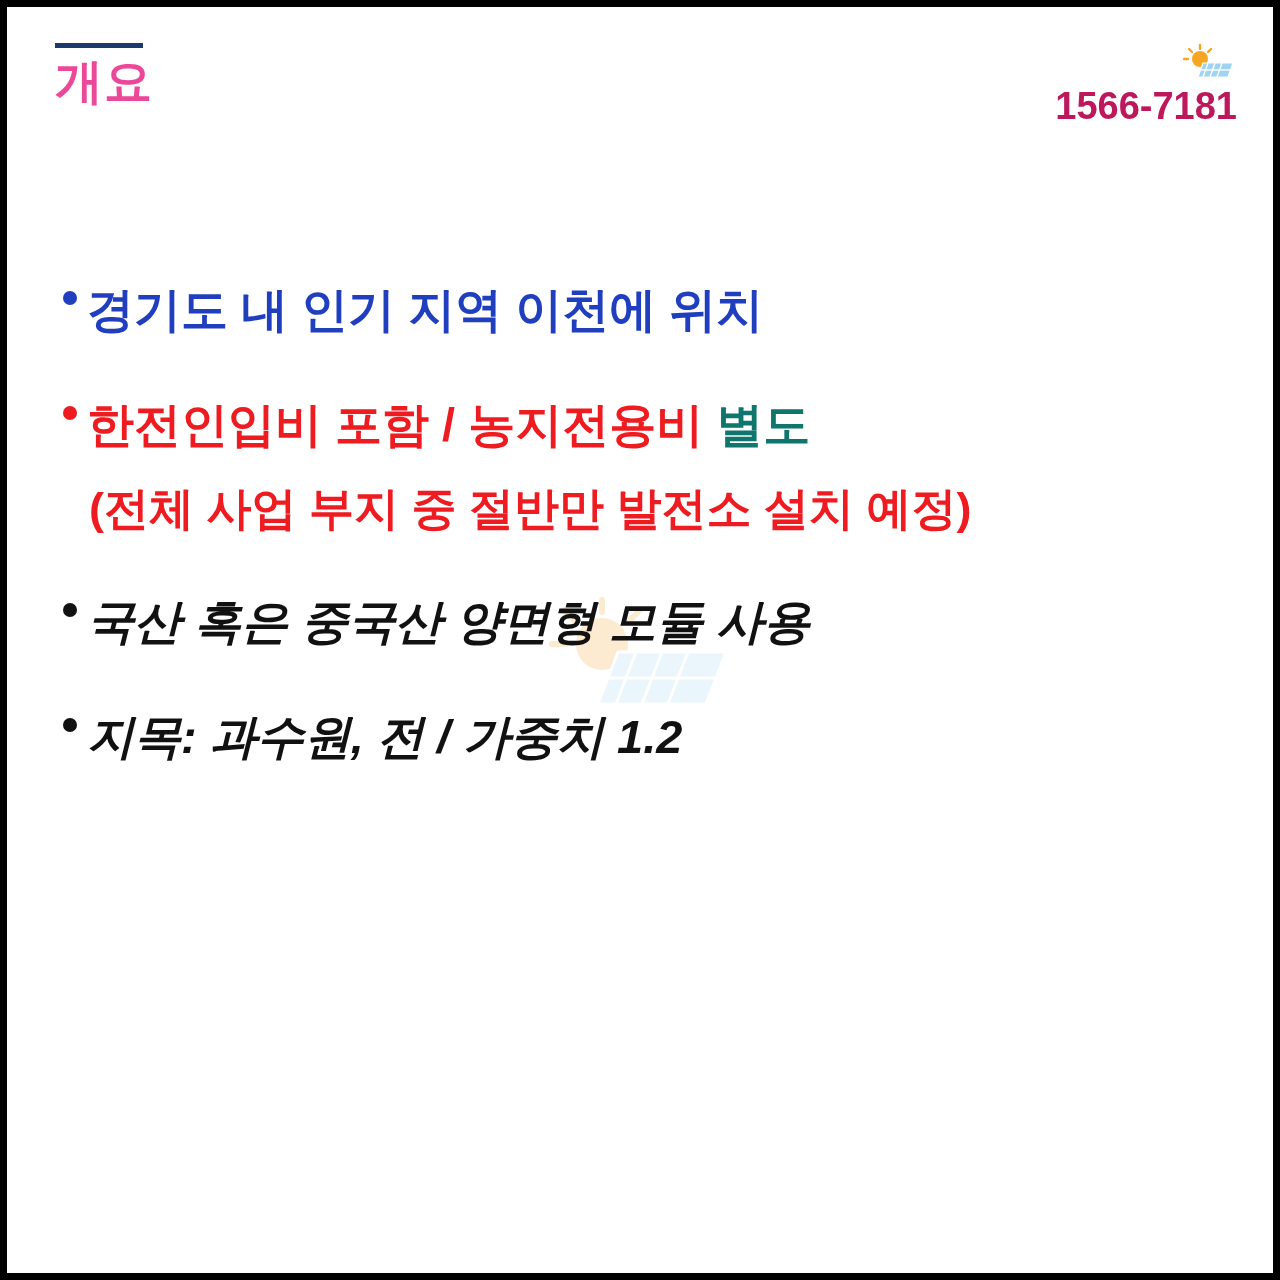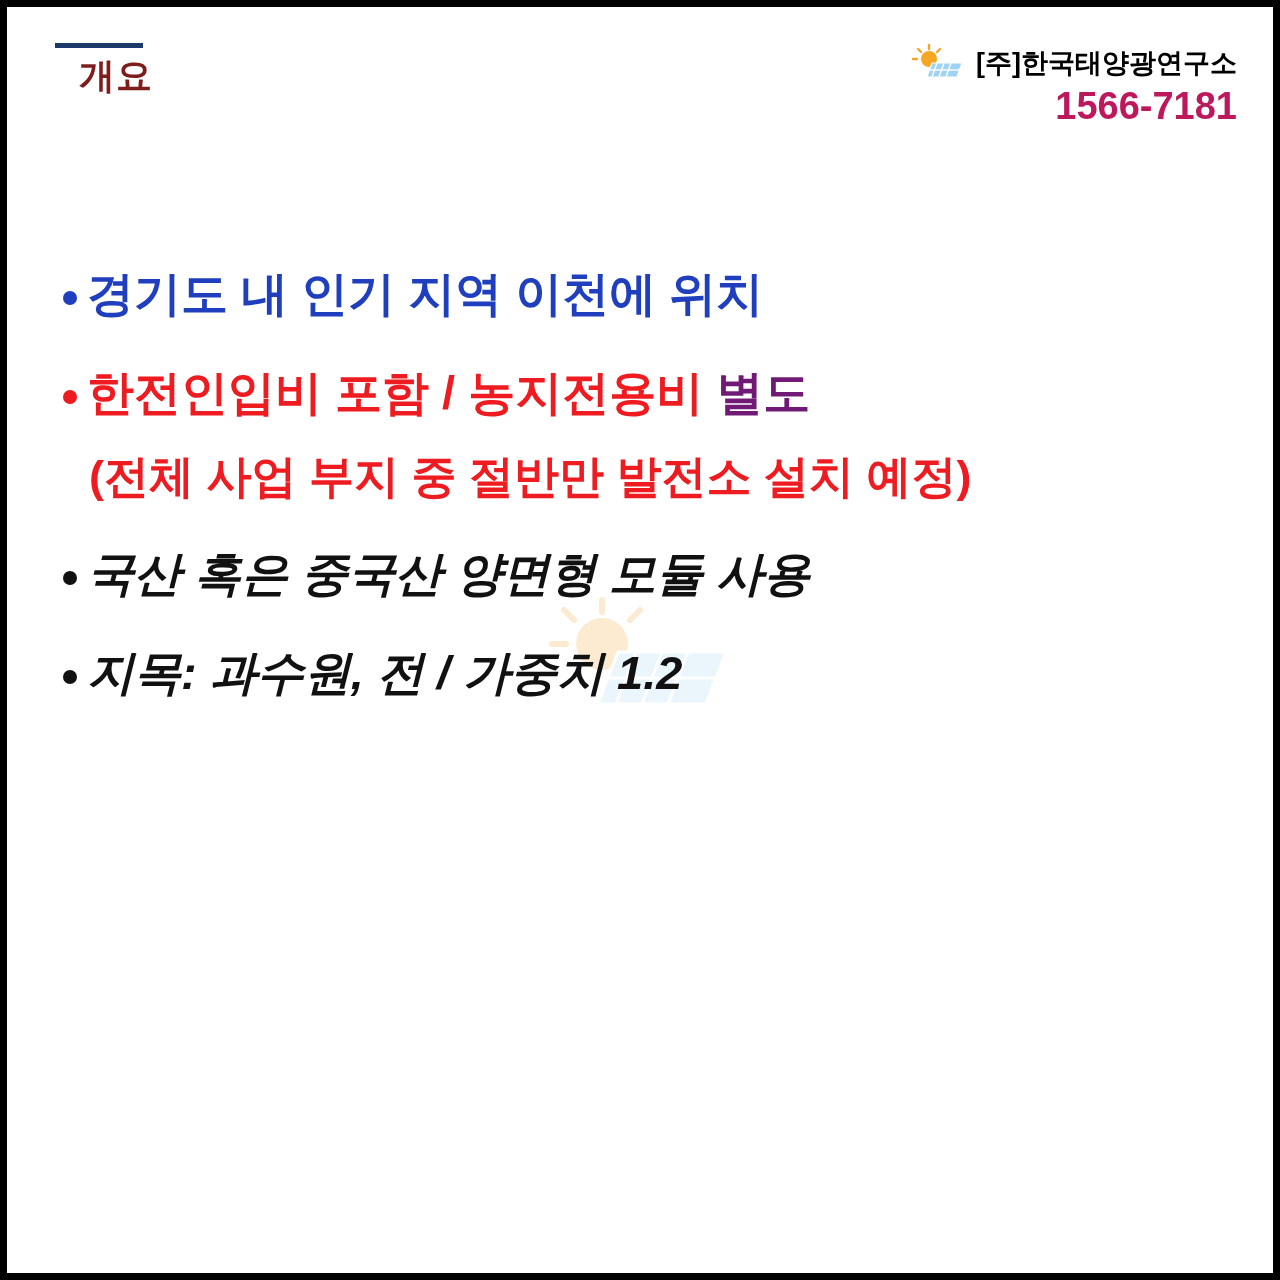--- a/index.html
+++ b/index.html
@@ -30,26 +30,25 @@
     left: 48px;
     top: 36px;
   }
   .title-rule {
     width: 88px;
     height: 5px;
     background: #1b3a6b;
     margin-bottom: 10px;
   }
   .title-text {
-    font-size: 36px;
-    font-weight: bold;
-    color: #7f1d1d;
+    font-size: 48px;
+    font-weight: bold;
+    color: #ec4899;
     letter-spacing: 1px;
     line-height: 1;
-    margin-left: 24px;
   }
 
   .brand {
     position: absolute;
     right: 36px;
     top: 36px;
     text-align: right;
   }
   .brand-row {
     display: flex;
@@ -112,38 +111,39 @@
     height: 14px;
     border-radius: 50%;
     margin-top: 26px;
     margin-right: 10px;
   }
   .btext {
     font-size: 47px;
     font-weight: bold;
     line-height: 1.22;
     white-space: nowrap;
+    margin-top: 16px;
   }
   .sub {
     font-size: 45px;
     font-weight: bold;
     line-height: 1.22;
     white-space: nowrap;
     margin: -14px 0 40px 26px;
     position: relative;
     z-index: 2;
   }
   .c-blue { color: #1f3fbf; }
   .c-red  { color: #ee1b20; }
   .c-black{ color: #111111; font-style: italic; }
   .bg-blue { background: #1f3fbf; }
   .bg-red  { background: #ee1b20; }
   .bg-black{ background: #111111; }
 
-  .mixed-tail { color: #701a75; text-align: center; }
+  .mixed-tail { color: #0f766e; text-align: center; }
 </style>
 </head>
 <body>
 
 <div class="slide">
 
   <div class="title-block">
     <div class="title-rule"></div>
     <div class="title-text">개요</div>
   </div>
@@ -163,21 +163,20 @@
             <g>
               <polygon points="22,20 52,20 47,34 17,34" fill="#9fd3f3" stroke="#ffffff" stroke-width="1.2"></polygon>
               <line x1="27" y1="20" x2="22" y2="34" stroke="#ffffff" stroke-width="1.4"></line>
               <line x1="34" y1="20" x2="29" y2="34" stroke="#ffffff" stroke-width="1.4"></line>
               <line x1="41" y1="20" x2="36" y2="34" stroke="#ffffff" stroke-width="1.4"></line>
               <line x1="19.5" y1="27" x2="49.5" y2="27" stroke="#ffffff" stroke-width="1.4"></line>
             </g>
           </g>
         </svg>
       </span>
-      <span class="brand-name">[주]한국태양광연구소</span>
     </div>
     <div class="brand-phone">1566-7181</div>
   </div>
 
   <div class="watermark">
     <svg viewBox="0 0 220 140" width="220" height="140" aria-hidden="true">
       <g opacity="0.75">
         <circle cx="72" cy="52" r="26" fill="#f6c177"></circle>
         <g stroke="#f6c177" stroke-width="6" stroke-linecap="round">
           <line x1="72" y1="8" x2="72" y2="20"></line>

